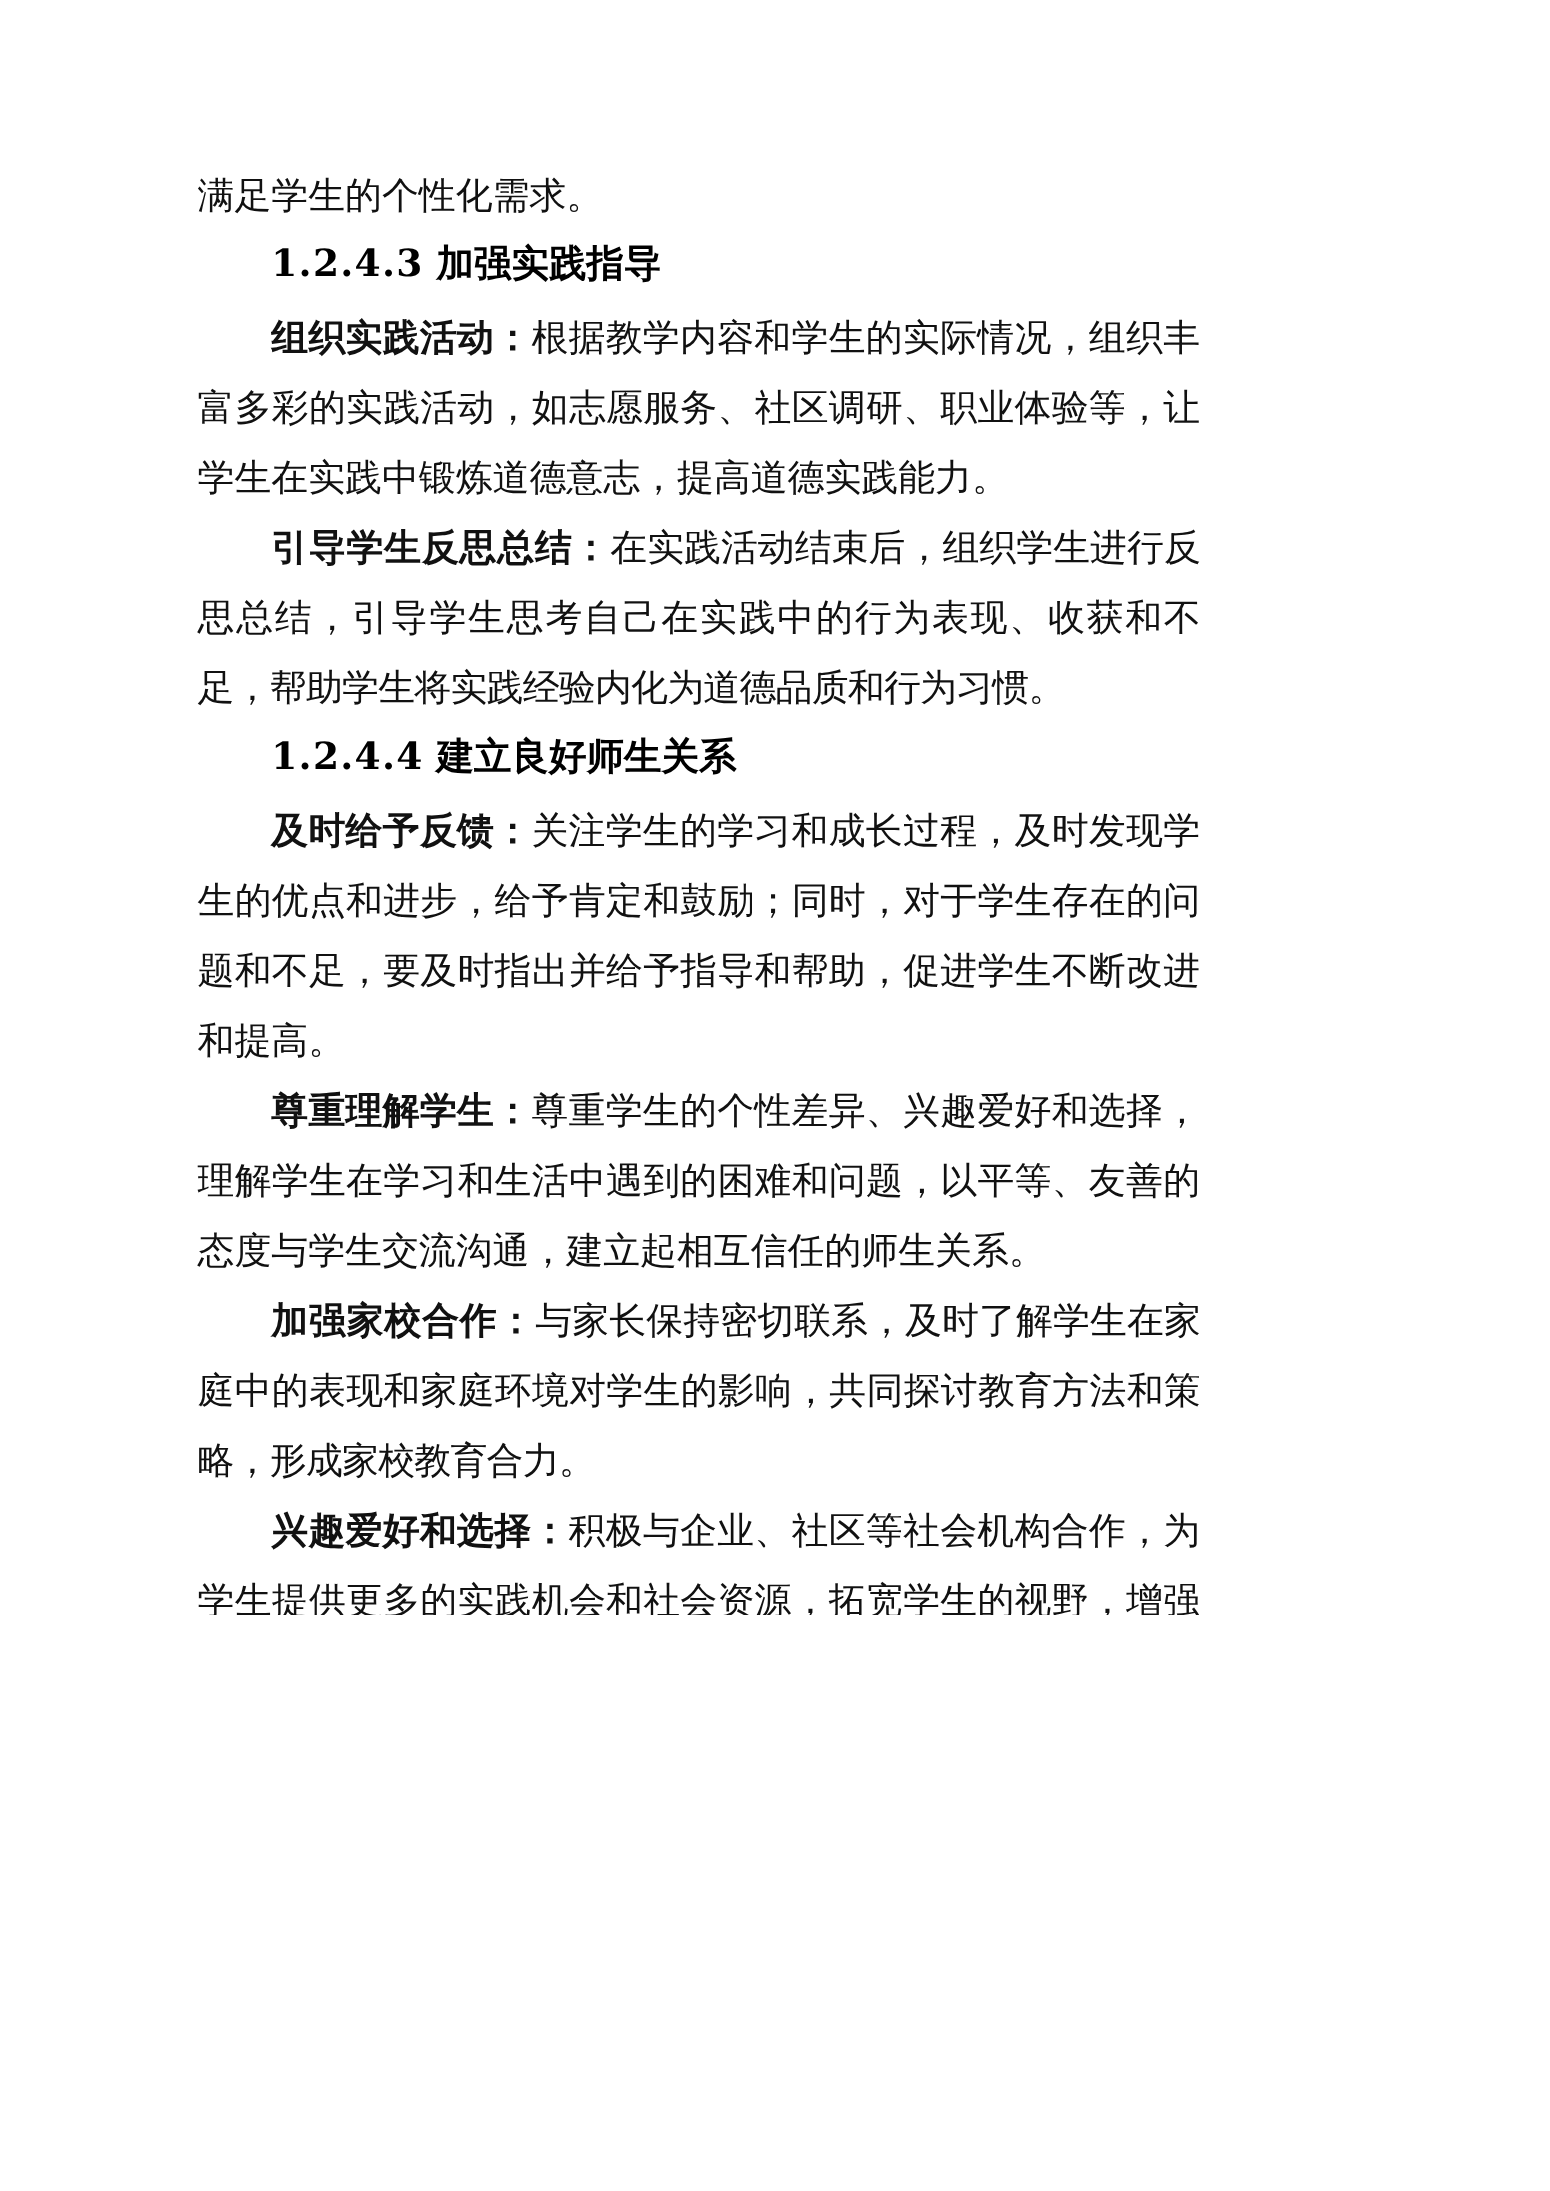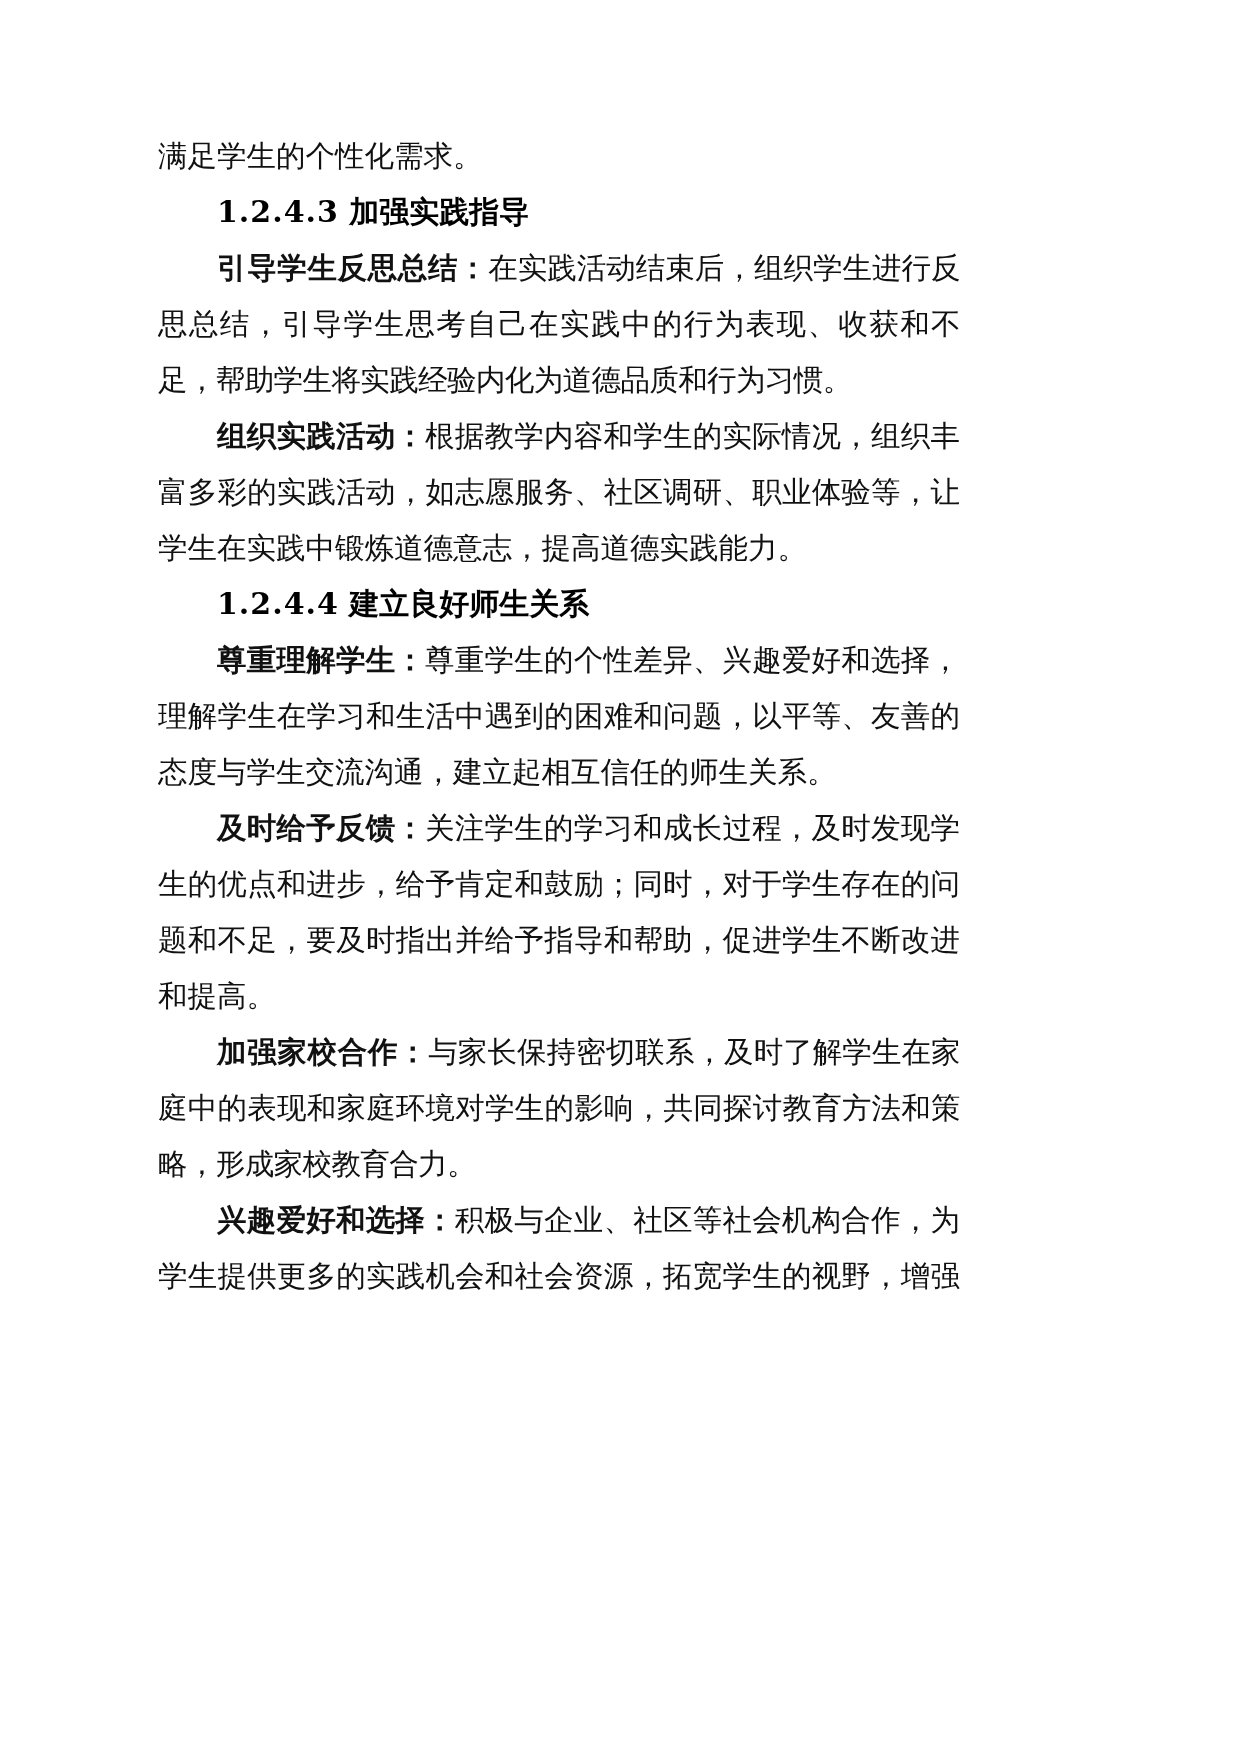--- a/index.html
+++ b/index.html
@@ -59,43 +59,43 @@
     color: #000000;
     letter-spacing: 0px;
   }
   .heading .num {
     font-family: "DejaVu Serif", "Liberation Serif", serif;
     font-weight: bold;
     letter-spacing: 1px;
     margin-top: 21px;
   }
   .heading .htext {
-    font-family: Liberation Serif, serif;
+    font-family: Liberation Mono, monospace;
     font-weight: bold;
   }
   .page-number {
     position: absolute;
     left: 0;
     right: 0;
     top: 1438px;
     text-align: center;
     font-size: 17px;
     font-family: "DejaVu Serif", "Liberation Serif", serif;
     color: #222222;
   }
 </style>
 </head>
 <body>
 
 <div class="page">
   <div class="content" id="body-container">
       <p class="para"><span>满足学生的个性化需求。</span></p>
       <div class="heading"><span class="num">1.2.4.3</span> <span class="htext">加强实践指导</span></div>
+      <p class="para indent"><span class="lead">组织实践活动：</span><span>根据教学内容和学生的实际情况，组织丰富多彩的实践活动，如志愿服务、社区调研、职业体验等，让学生在实践中锻炼道德意志，提高道德实践能力。</span></p>
       <p class="para indent tight"><span class="lead">引导学生反思总结：</span><span>在实践活动结束后，组织学生进行反思总结，引导学生思考自己在实践中的行为表现、收获和不足，帮助学生将实践经验内化为道德品质和行为习惯。</span></p>
-      <p class="para indent"><span class="lead">组织实践活动：</span><span>根据教学内容和学生的实际情况，组织丰富多彩的实践活动，如志愿服务、社区调研、职业体验等，让学生在实践中锻炼道德意志，提高道德实践能力。</span></p>
       <div class="heading"><span class="num">1.2.4.4</span> <span class="htext">建立良好师生关系</span></div>
+      <p class="para indent"><span class="lead">及时给予反馈：</span><span>关注学生的学习和成长过程，及时发现学生的优点和进步，给予肯定和鼓励；同时，对于学生存在的问题和不足，要及时指出并给予指导和帮助，促进学生不断改进和提高。</span></p>
       <p class="para indent"><span class="lead">尊重理解学生：</span><span>尊重学生的个性差异、兴趣爱好和选择，理解学生在学习和生活中遇到的困难和问题，以平等、友善的态度与学生交流沟通，建立起相互信任的师生关系。</span></p>
-      <p class="para indent"><span class="lead">及时给予反馈：</span><span>关注学生的学习和成长过程，及时发现学生的优点和进步，给予肯定和鼓励；同时，对于学生存在的问题和不足，要及时指出并给予指导和帮助，促进学生不断改进和提高。</span></p>
       <p class="para indent tight"><span class="lead">加强家校合作：</span><span>与家长保持密切联系，及时了解学生在家庭中的表现和家庭环境对学生的影响，共同探讨教育方法和策略，形成家校教育合力。</span></p>
       <p class="para indent"><span class="lead">兴趣爱好和选择：</span><span>积极与企业、社区等社会机构合作，为学生提供更多的实践机会和社会资源，拓宽学生的视野，增强学生的社会责任感和职业素养。校园活动及社团活动的引领作用以及团组织、学生会</span></p>
     </div>
   <div class="page-number">5</div>
 </div>
 
 </body></html>

